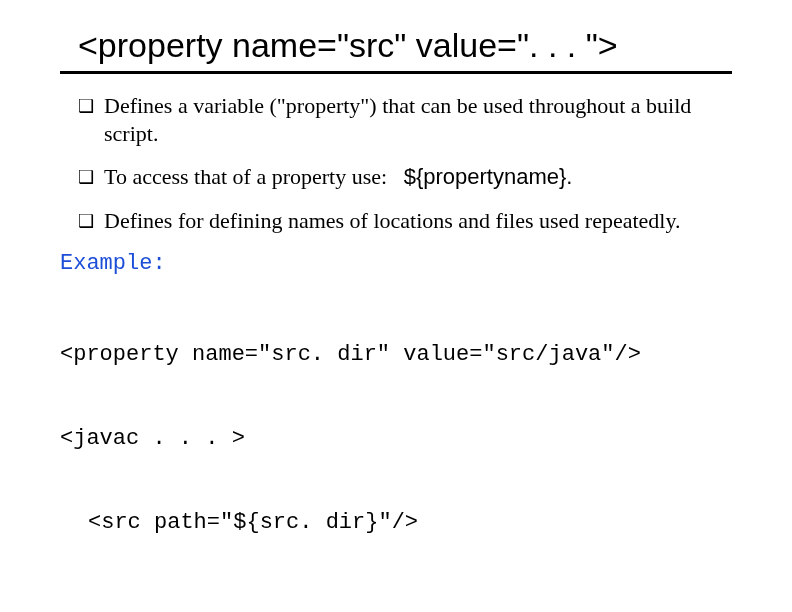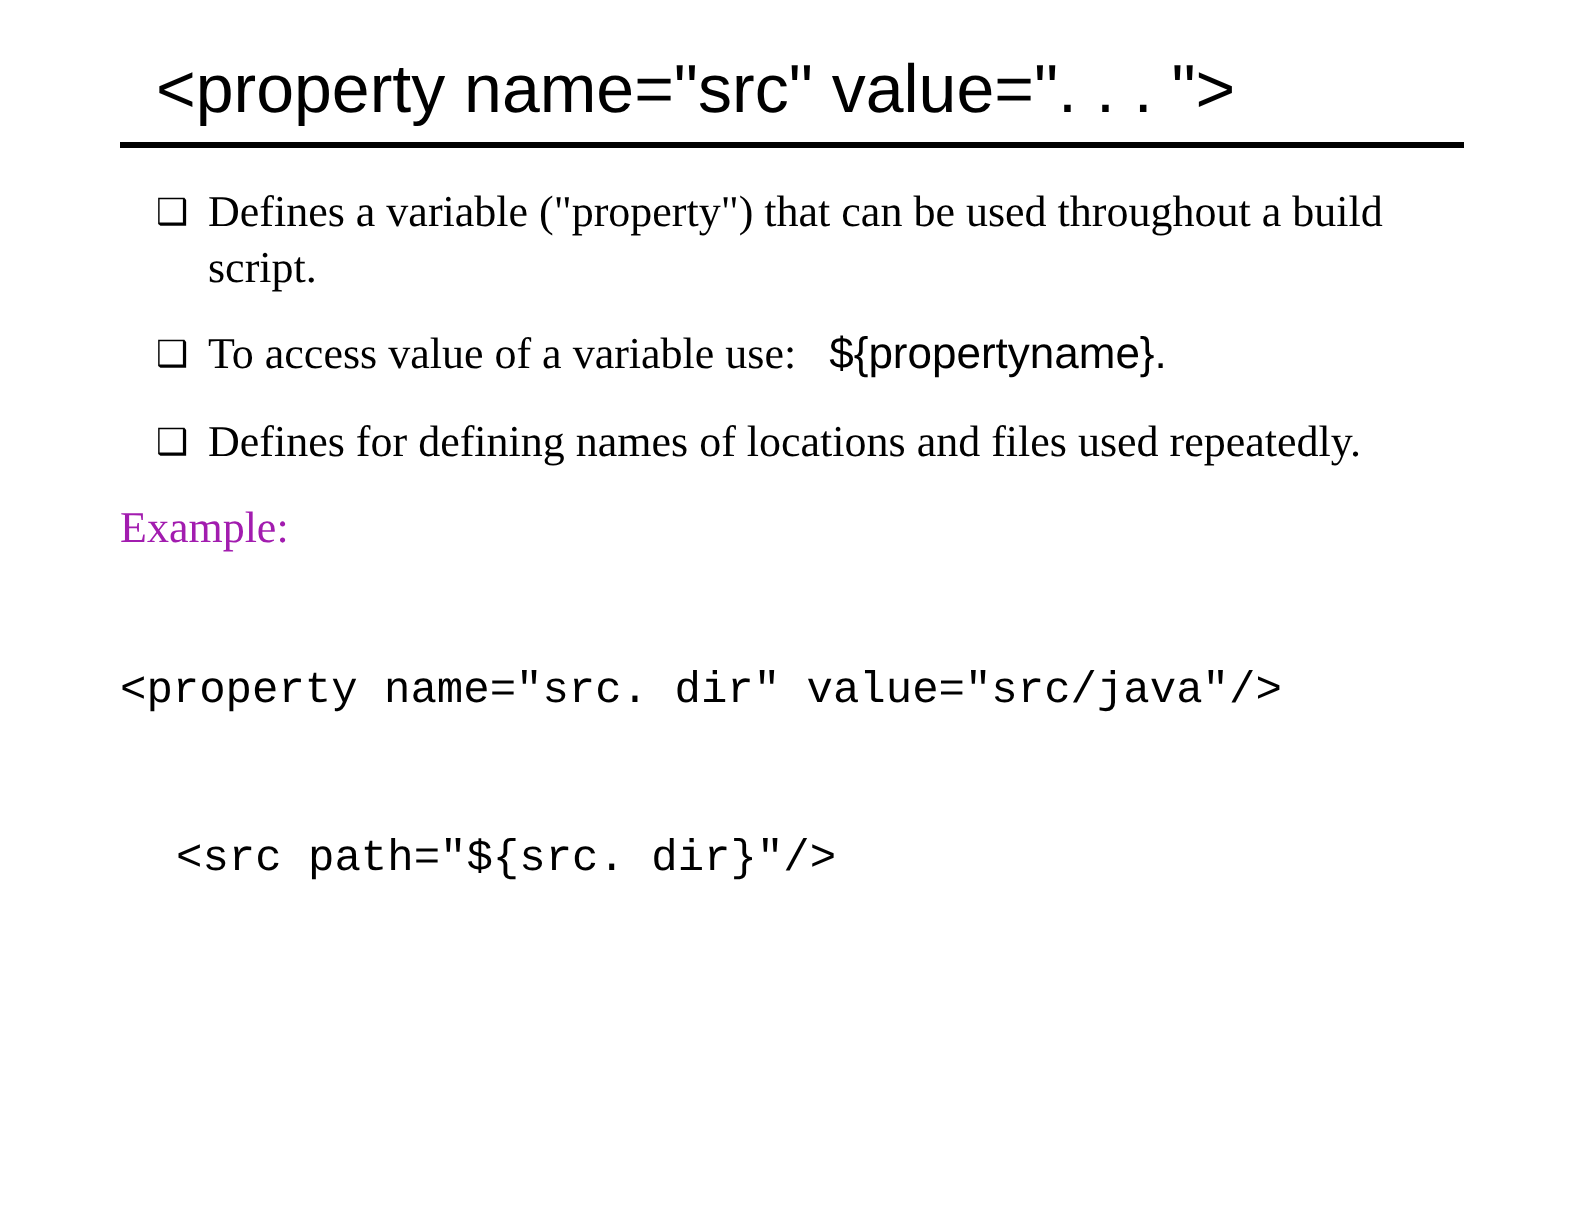--- a/index.html
+++ b/index.html
@@ -51,24 +51,24 @@
     color: #000000;
   }
   .bullet .text {
     flex: 1 1 auto;
   }
   .arial-inline {
     font-family: Arial, Helvetica, sans-serif;
     margin-left: 11px;
   }
   .example-label {
-    font-family: Liberation Serif, serif;
-    color: #a21caf;
+    font-family: Liberation Mono, monospace;
+    color: #1d4ed8;
     font-size: 22px;
-    margin: 6px 0 14px 0;
+    margin: 6px 0 24px 0;
   }
   .code-block {
     font-family: "Courier New", Courier, monospace;
     font-size: 22px;
     line-height: 1.0;
     white-space: pre;
     margin: 0;
   }
   .code-line {
     display: block;
@@ -89,31 +89,32 @@
   <div class="bullets">
 
     <div class="bullet">
       <span class="marker">❑</span>
       <span class="text">Defines a variable ("property")  that can be used throughout a build script.</span>
     </div>
 
     <div class="bullet">
       <span class="marker">❑</span>
       <span class="text">
-        <span>To access value of a variable use:  </span><span class="arial-inline">${propertyname}.</span>
+        <span>To access that of a property use:  </span><span class="arial-inline">${propertyname}.</span>
       </span>
     </div>
 
     <div class="bullet">
       <span class="marker">❑</span>
       <span class="text">Defines for defining names of locations and files used repeatedly.</span>
     </div>
 
   </div>
 
   <div class="example-label">Example:</div>
 
   <div class="code-block">
     <span class="code-line">&lt;property name="src. dir" value="src/java"/&gt;</span>
+    <span class="code-line">&lt;javac . . . &gt;</span>
     <span class="code-line code-indent">&lt;src path="${src. dir}"/&gt;</span>
   </div>
 
 </div>
 
 </body></html>

